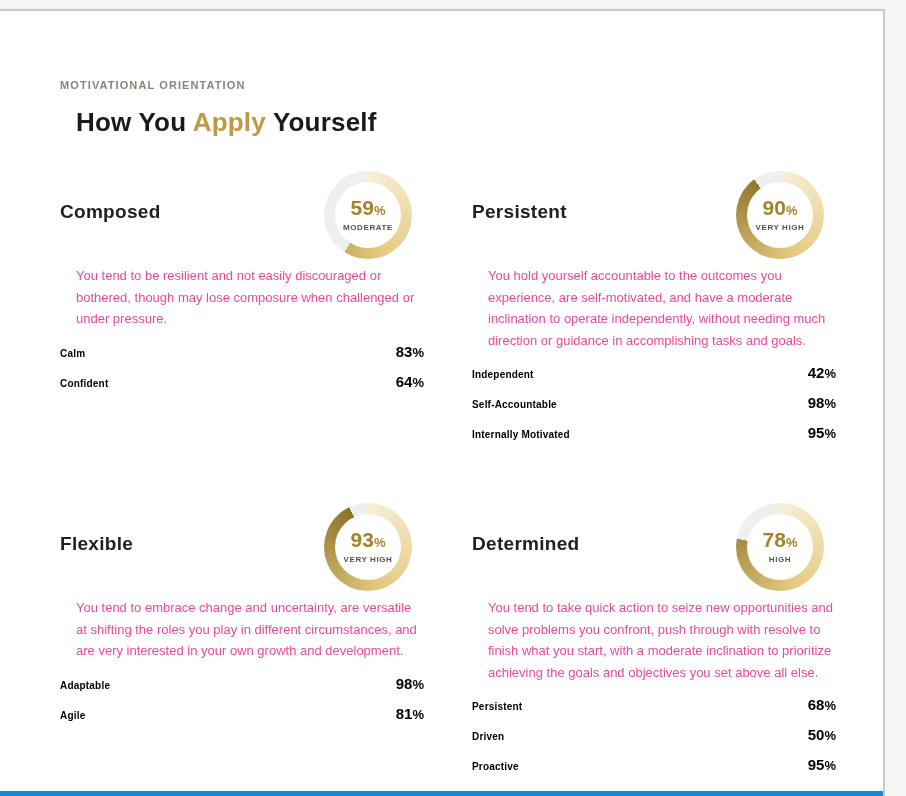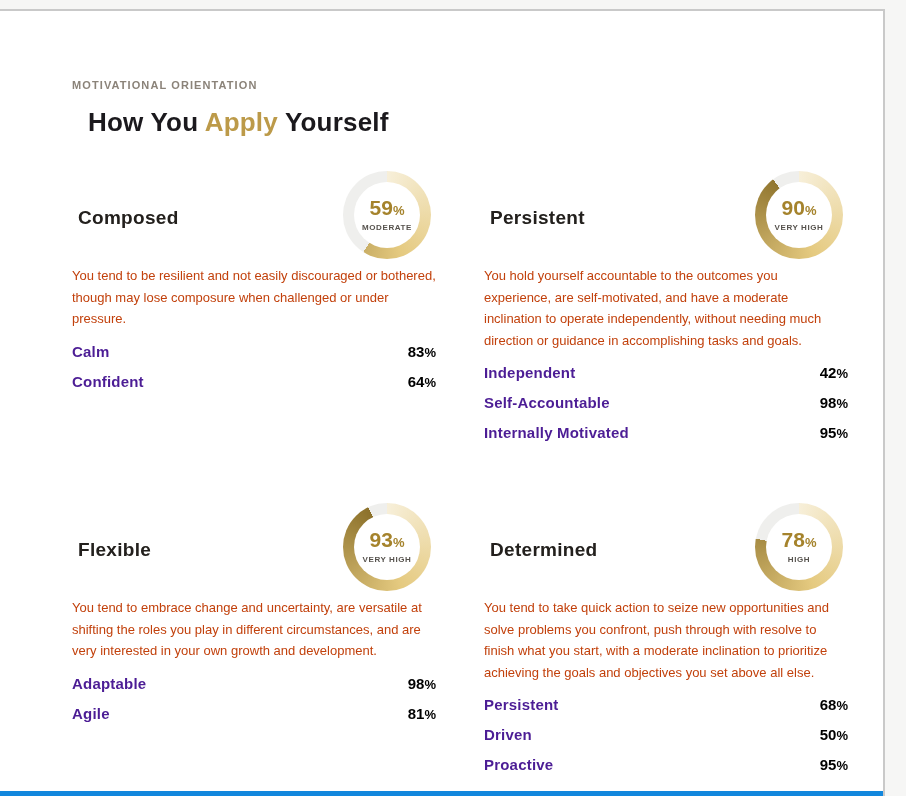--- a/index.html
+++ b/index.html
@@ -1,39 +1,39 @@
 <!DOCTYPE html>
 <html><head>
 <meta charset="utf-8">
 <style>
   html,body{margin:0;padding:0;background:#f6f6f5;}
   body{font-family:"Liberation Sans", sans-serif;-webkit-font-smoothing:antialiased;}
   .canvas{position:relative;width:906px;height:796px;background:#f6f6f5;overflow:hidden;}
   .page{position:absolute;left:0;top:9px;right:21px;bottom:0;background:#ffffff;
-        border-top:2px solid #c9c9c9;border-right:2px solid #c9c9c9;box-sizing:border-box;padding-left:12px;}
+        border-top:2px solid #c9c9c9;border-right:2px solid #c9c9c9;box-sizing:border-box;}
   .side-track{position:absolute;top:9px;right:0;width:21px;bottom:0;background:#f6f6f5;}
   .bottom-bar{position:absolute;left:0;bottom:0;width:883px;height:5px;background:#1287dd;}
   .content{padding:68px 0 0 60px;width:776px;}
   .eyebrow{font-size:11px;font-weight:bold;letter-spacing:1.1px;color:#8b8379;margin:0 0 8px 0;}
   h1.title{font-size:26px;font-weight:bold;color:#1b191d;margin:16px;letter-spacing:0.2px;}
   h1.title .hl{color:#bc9a49;}
   .grid{display:grid;grid-template-columns:364px 364px;column-gap:48px;row-gap:62px;margin-top:33px;}
   .section{position:relative;}
   .sec-head{position:relative;height:92px;}
-  .sec-name{position:absolute;left:0;top:30px;margin:6px;font-size:19px;font-weight:bold;color:#23201d;letter-spacing:0.3px;}
-  .gauge{position:absolute;top:0;right:5px;width:88px;height:88px;border-radius:50%;}
+  .sec-name{position:absolute;left:0;top:30px;margin:0;font-size:19px;font-weight:bold;color:#23201d;letter-spacing:0.3px;}
+  .gauge{position:absolute;top:0;right:12px;width:88px;height:88px;border-radius:50%;}
   .gauge-center{position:absolute;left:11px;top:11px;width:66px;height:66px;border-radius:50%;
         background:#ffffff;display:flex;flex-direction:column;align-items:center;justify-content:center;}
   .score{color:#a5832c;font-weight:bold;font-size:21px;line-height:20px;}
   .score .pct{font-size:13px;}
   .band{font-size:8px;font-weight:bold;letter-spacing:0.6px;color:#56524d;margin-top:2px;}
-  .desc{font-size:13px;line-height:21.5px;color:#c2410c;margin:2px 0 0 0;max-width:368px;}
+  .desc{font-size:13px;line-height:21.5px;color:#ec4899;margin:2px 0 0 16px;max-width:368px;}
   .traits{margin-top:6px;}
   .trait-row{display:flex;justify-content:space-between;align-items:baseline;margin-top:13px;}
-  .trait-name{font-size:15px;font-weight:bold;color:#4c1d95;letter-spacing:0.2px;}
+  .trait-name{font-size:10px;font-weight:bold;color:#000000;letter-spacing:0.2px;}
   .trait-value{font-size:15px;font-weight:bold;color:#000000;}
   .trait-value .pct{font-size:13px;}
 </style>
 </head>
 <body>
 
 <div class="canvas">
   <div class="side-track"></div>
   <div class="page">
     <div class="content">

